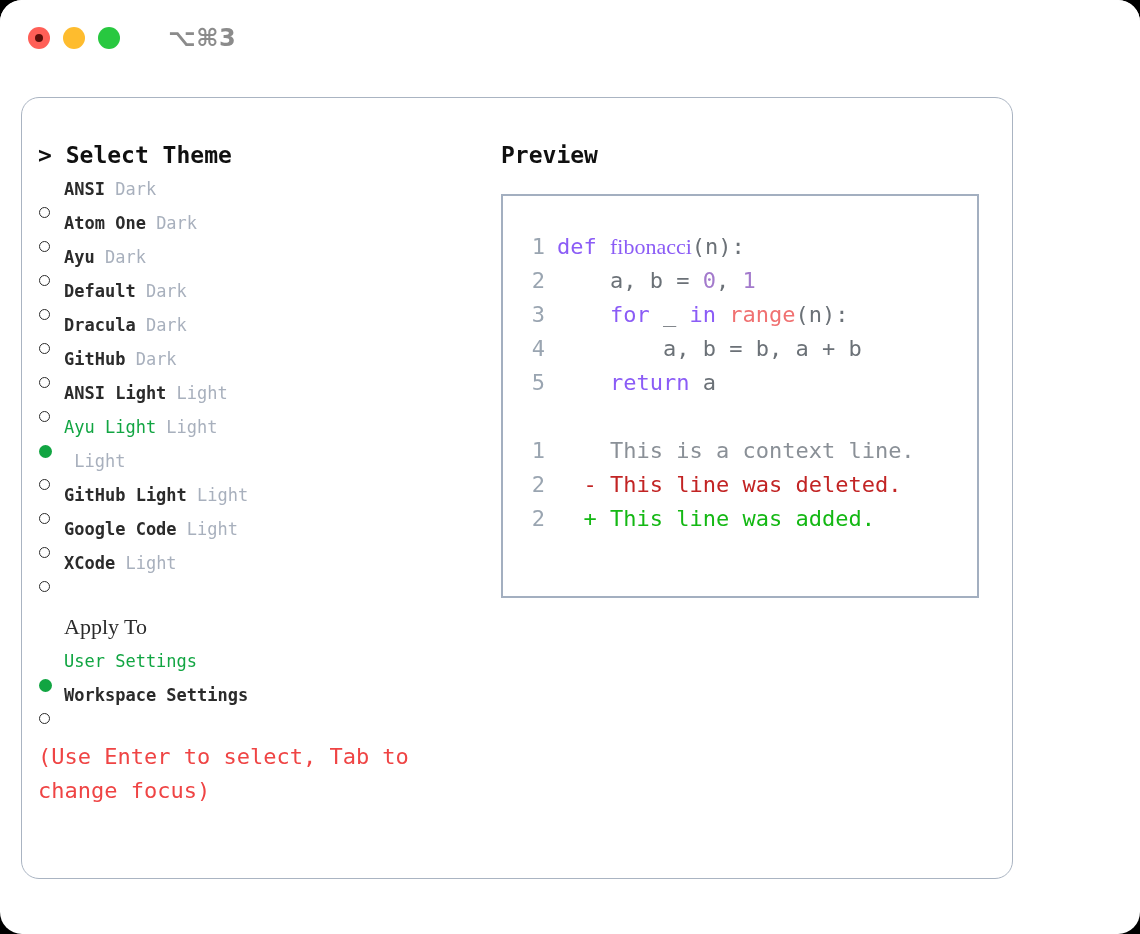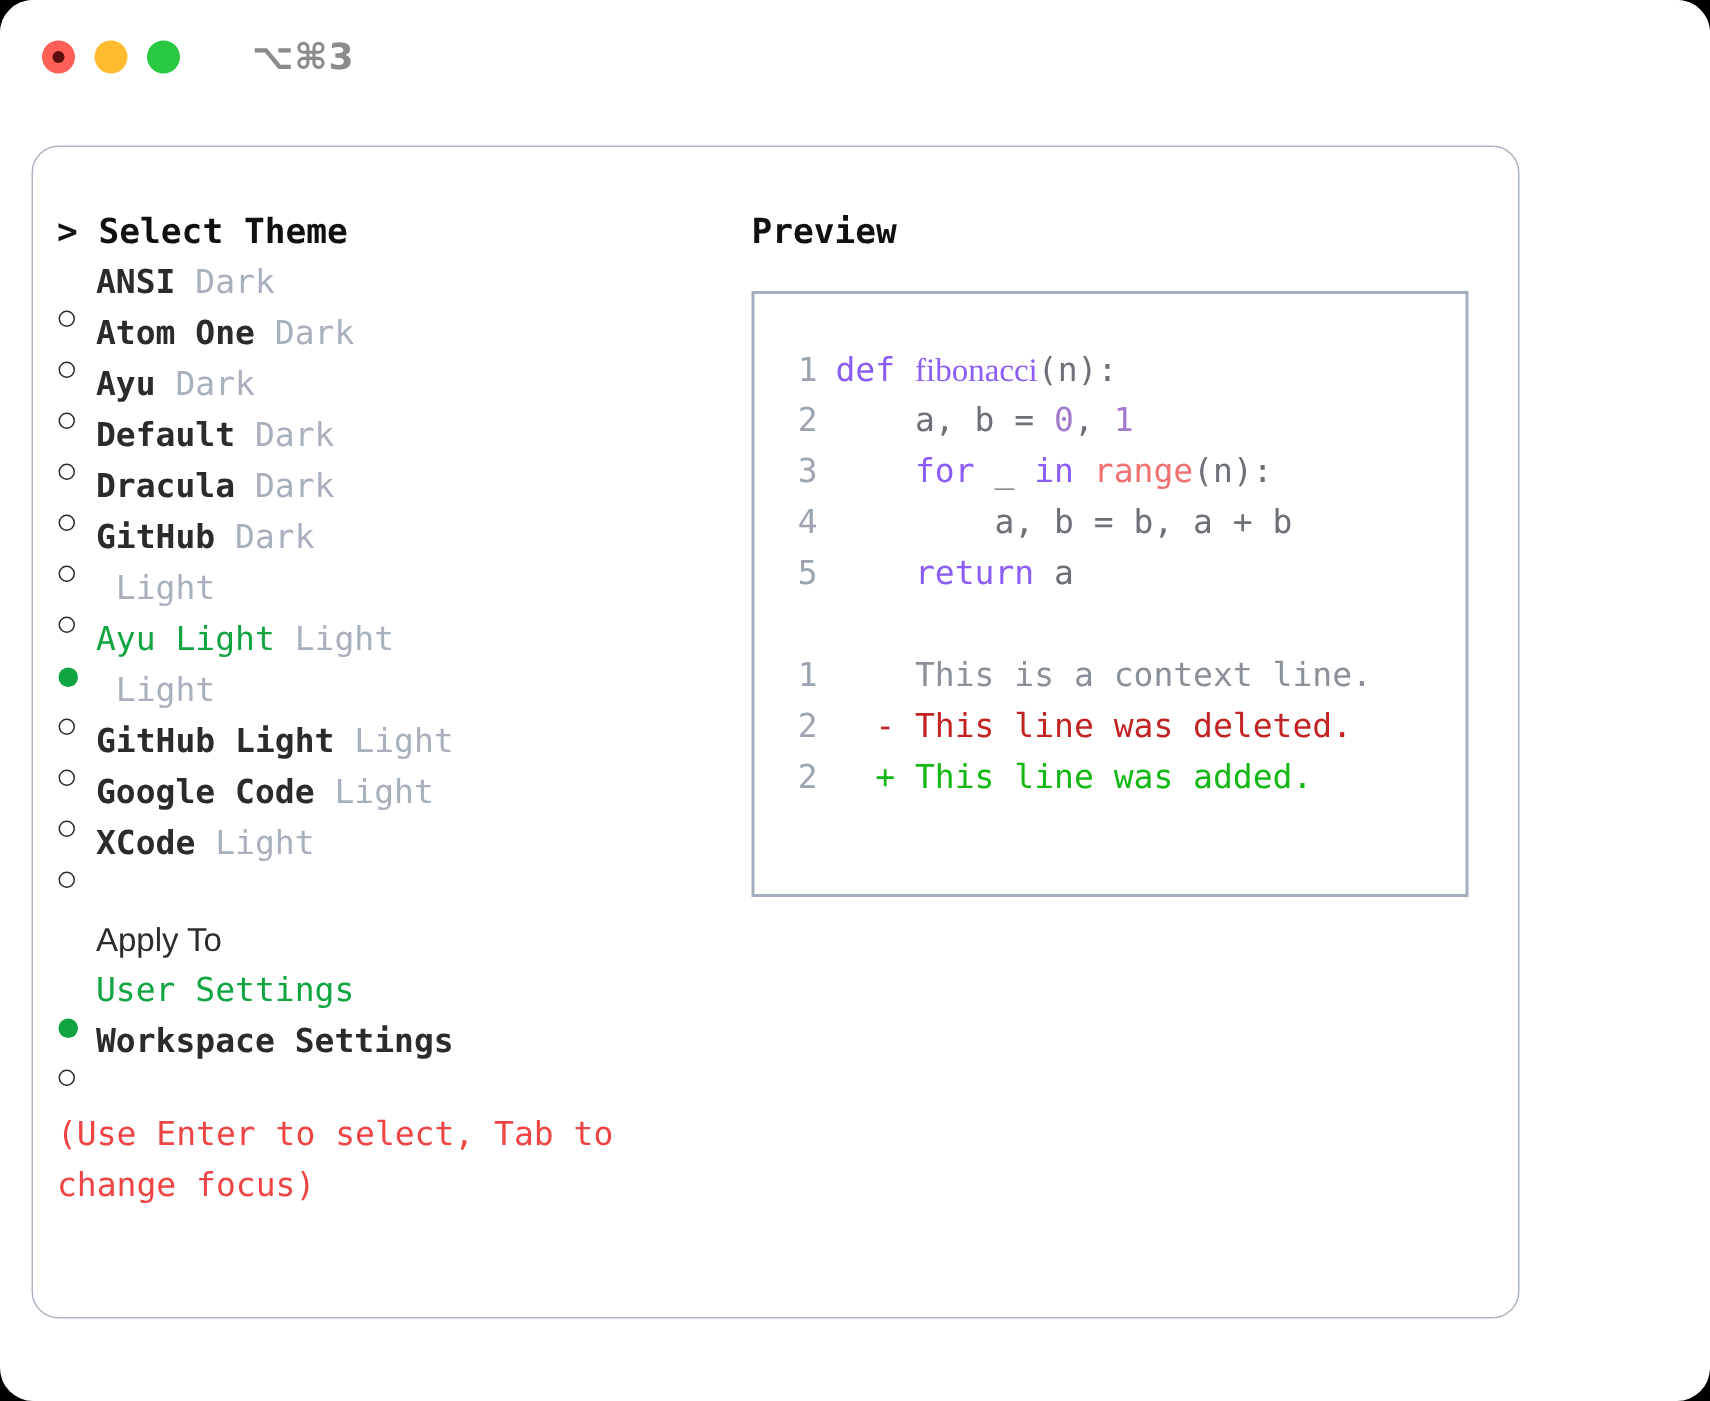--- a/index.html
+++ b/index.html
@@ -105,21 +105,21 @@
   }
 
   .opt-list { margin: 0; padding: 0; list-style: none; }
 
   .opt {
     display: flex;
     align-items: baseline;
     height: 34px;
     line-height: 34px;
     font-family: "DejaVu Sans Mono", monospace;
-    font-size: 22px;
+    font-size: 17px;
     white-space: pre;
   }
   .marker {
     display: inline-block;
     width: 26px;
     flex: 0 0 26px;
     font-size: 22px;
     line-height: 34px;
     color: #2b2b2b;
     position: relative;
@@ -148,21 +148,21 @@
     color: #2b2b2b;
     font-weight: bold;
   }
   .opt.selected .opt-name { color: #11a542; font-weight: normal; }
   .opt-kind {
     color: #a8b0bd;
     font-weight: normal;
   }
 
   .apply-head {
-    font-family: Liberation Sans, sans-serif;
+    font-family: Liberation Serif, serif;
     font-size: 22px;
     color: #2b2b2b;
     height: 34px;
     line-height: 34px;
     padding-left: 26px;
     white-space: pre;
   }
 
   .spacer { height: 30px; }
 
@@ -246,21 +246,21 @@
 
     <div class="left-col">
       <div class="section-head">&gt; Select Theme</div>
       <ul class="opt-list" id="theme-list">
           <li class="opt"><span class="marker"><span class="ring"></span></span><span class="opt-name">ANSI</span><span class="opt-kind"> Dark</span></li>
           <li class="opt"><span class="marker"><span class="ring"></span></span><span class="opt-name">Atom One</span><span class="opt-kind"> Dark</span></li>
           <li class="opt"><span class="marker"><span class="ring"></span></span><span class="opt-name">Ayu</span><span class="opt-kind"> Dark</span></li>
           <li class="opt"><span class="marker"><span class="ring"></span></span><span class="opt-name">Default</span><span class="opt-kind"> Dark</span></li>
           <li class="opt"><span class="marker"><span class="ring"></span></span><span class="opt-name">Dracula</span><span class="opt-kind"> Dark</span></li>
           <li class="opt"><span class="marker"><span class="ring"></span></span><span class="opt-name">GitHub</span><span class="opt-kind"> Dark</span></li>
-          <li class="opt"><span class="marker"><span class="ring"></span></span><span class="opt-kind"> Light</span></li>
+          <li class="opt"><span class="marker"><span class="ring"></span></span><span class="opt-name">ANSI Light</span><span class="opt-kind"> Light</span></li>
           <li class="opt selected"><span class="marker"><span class="fill"></span></span><span class="opt-name">Ayu Light</span><span class="opt-kind"> Light</span></li>
           <li class="opt"><span class="marker"><span class="ring"></span></span><span class="opt-kind"> Light</span></li>
           <li class="opt"><span class="marker"><span class="ring"></span></span><span class="opt-name">GitHub Light</span><span class="opt-kind"> Light</span></li>
           <li class="opt"><span class="marker"><span class="ring"></span></span><span class="opt-name">Google Code</span><span class="opt-kind"> Light</span></li>
           <li class="opt"><span class="marker"><span class="ring"></span></span><span class="opt-name">XCode</span><span class="opt-kind"> Light</span></li>
         </ul>
 
       <div class="spacer"></div>
 
       <div class="apply-head">Apply To</div>

